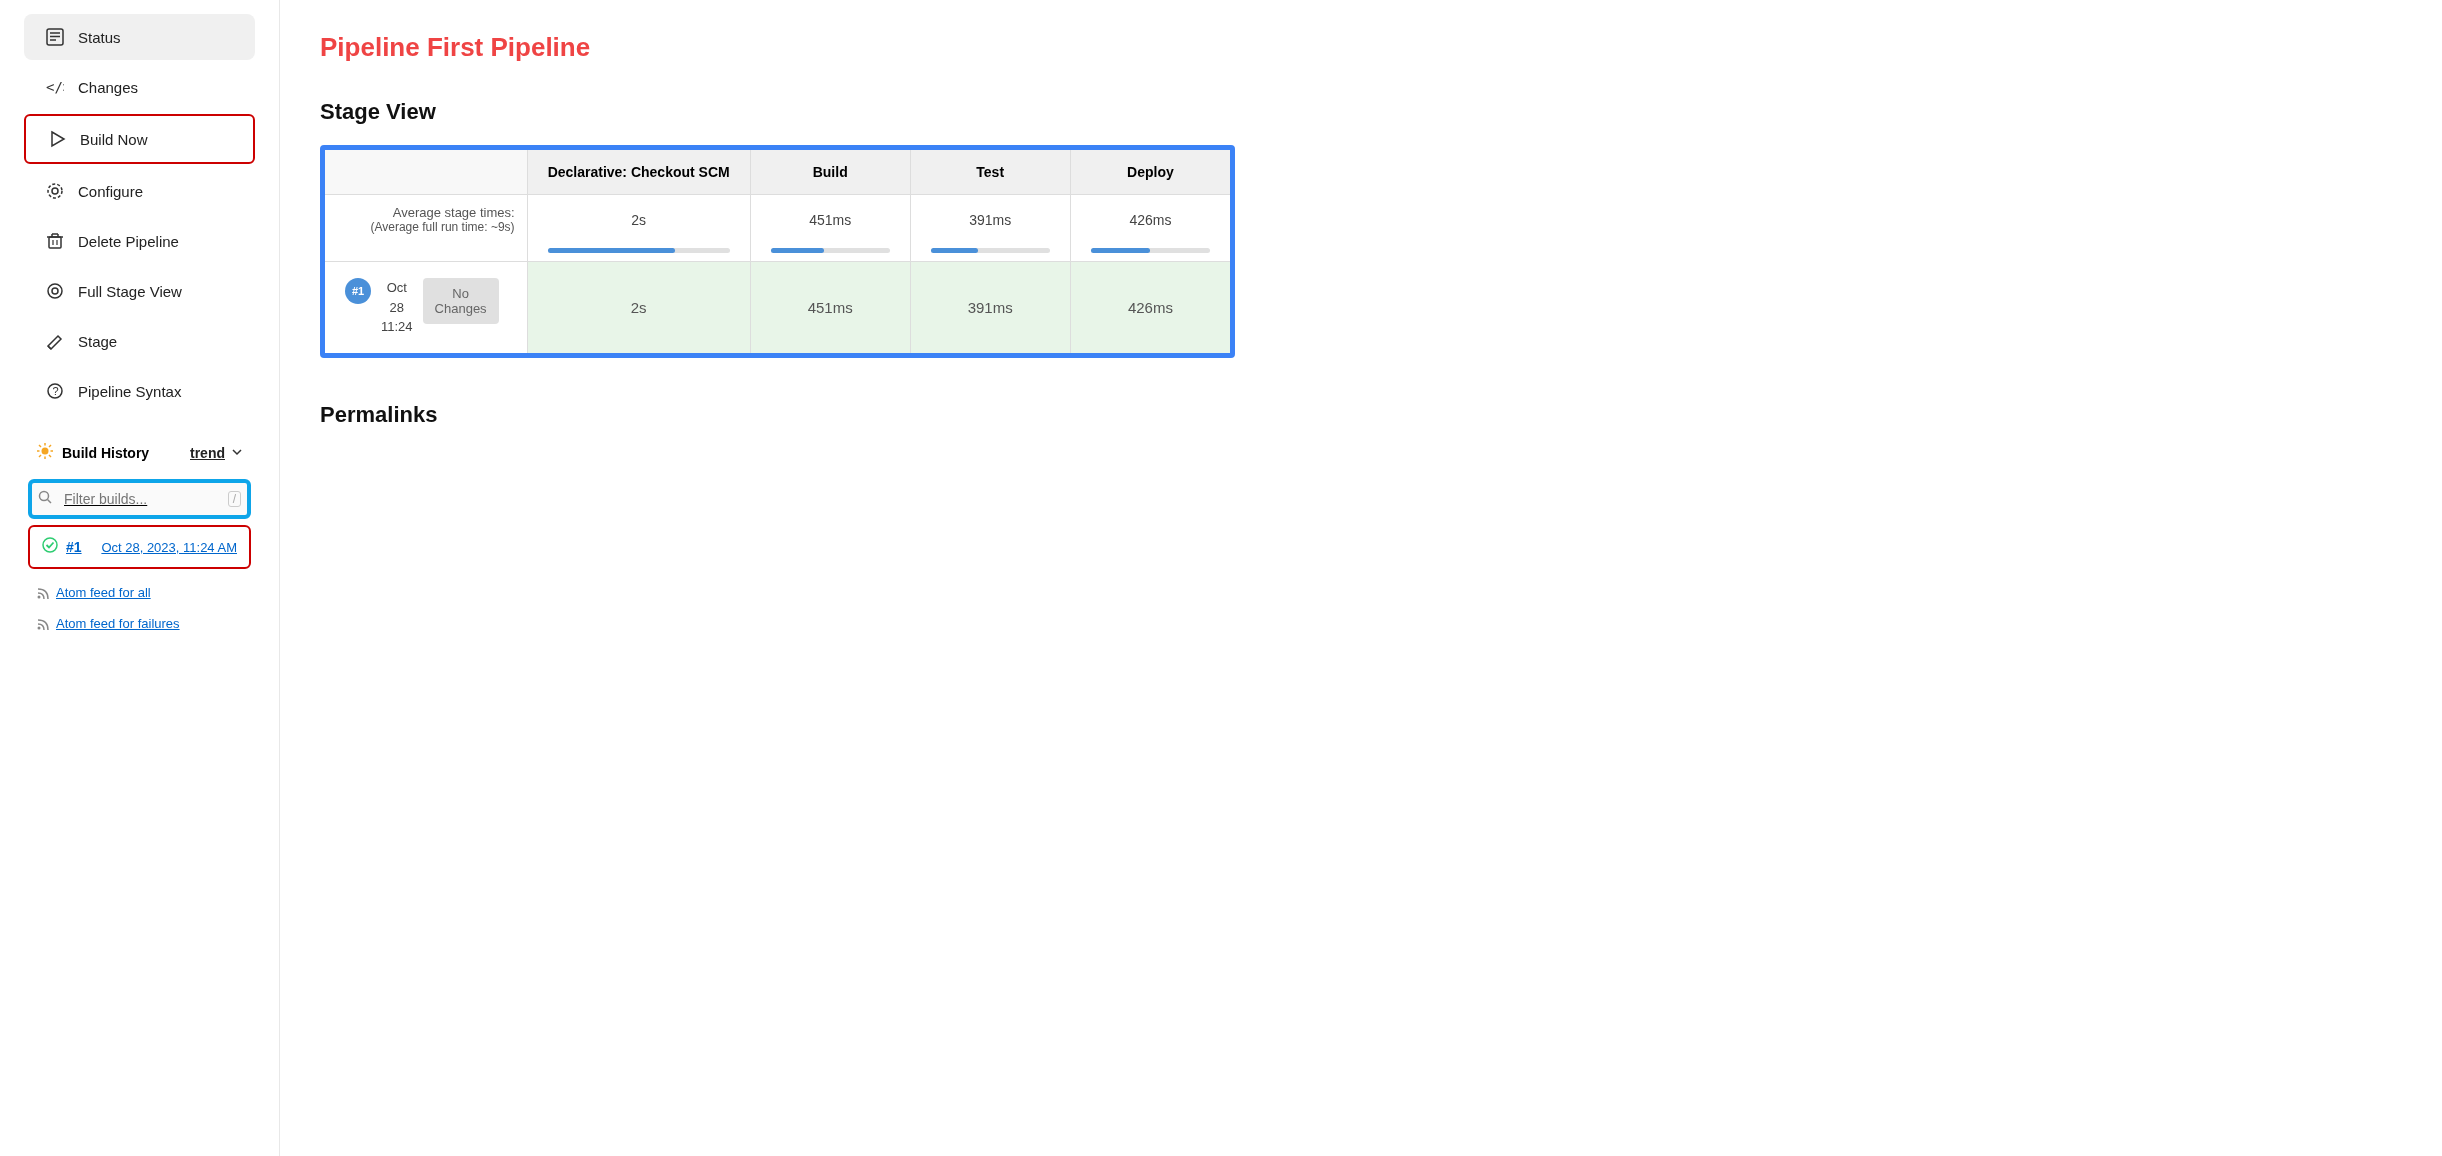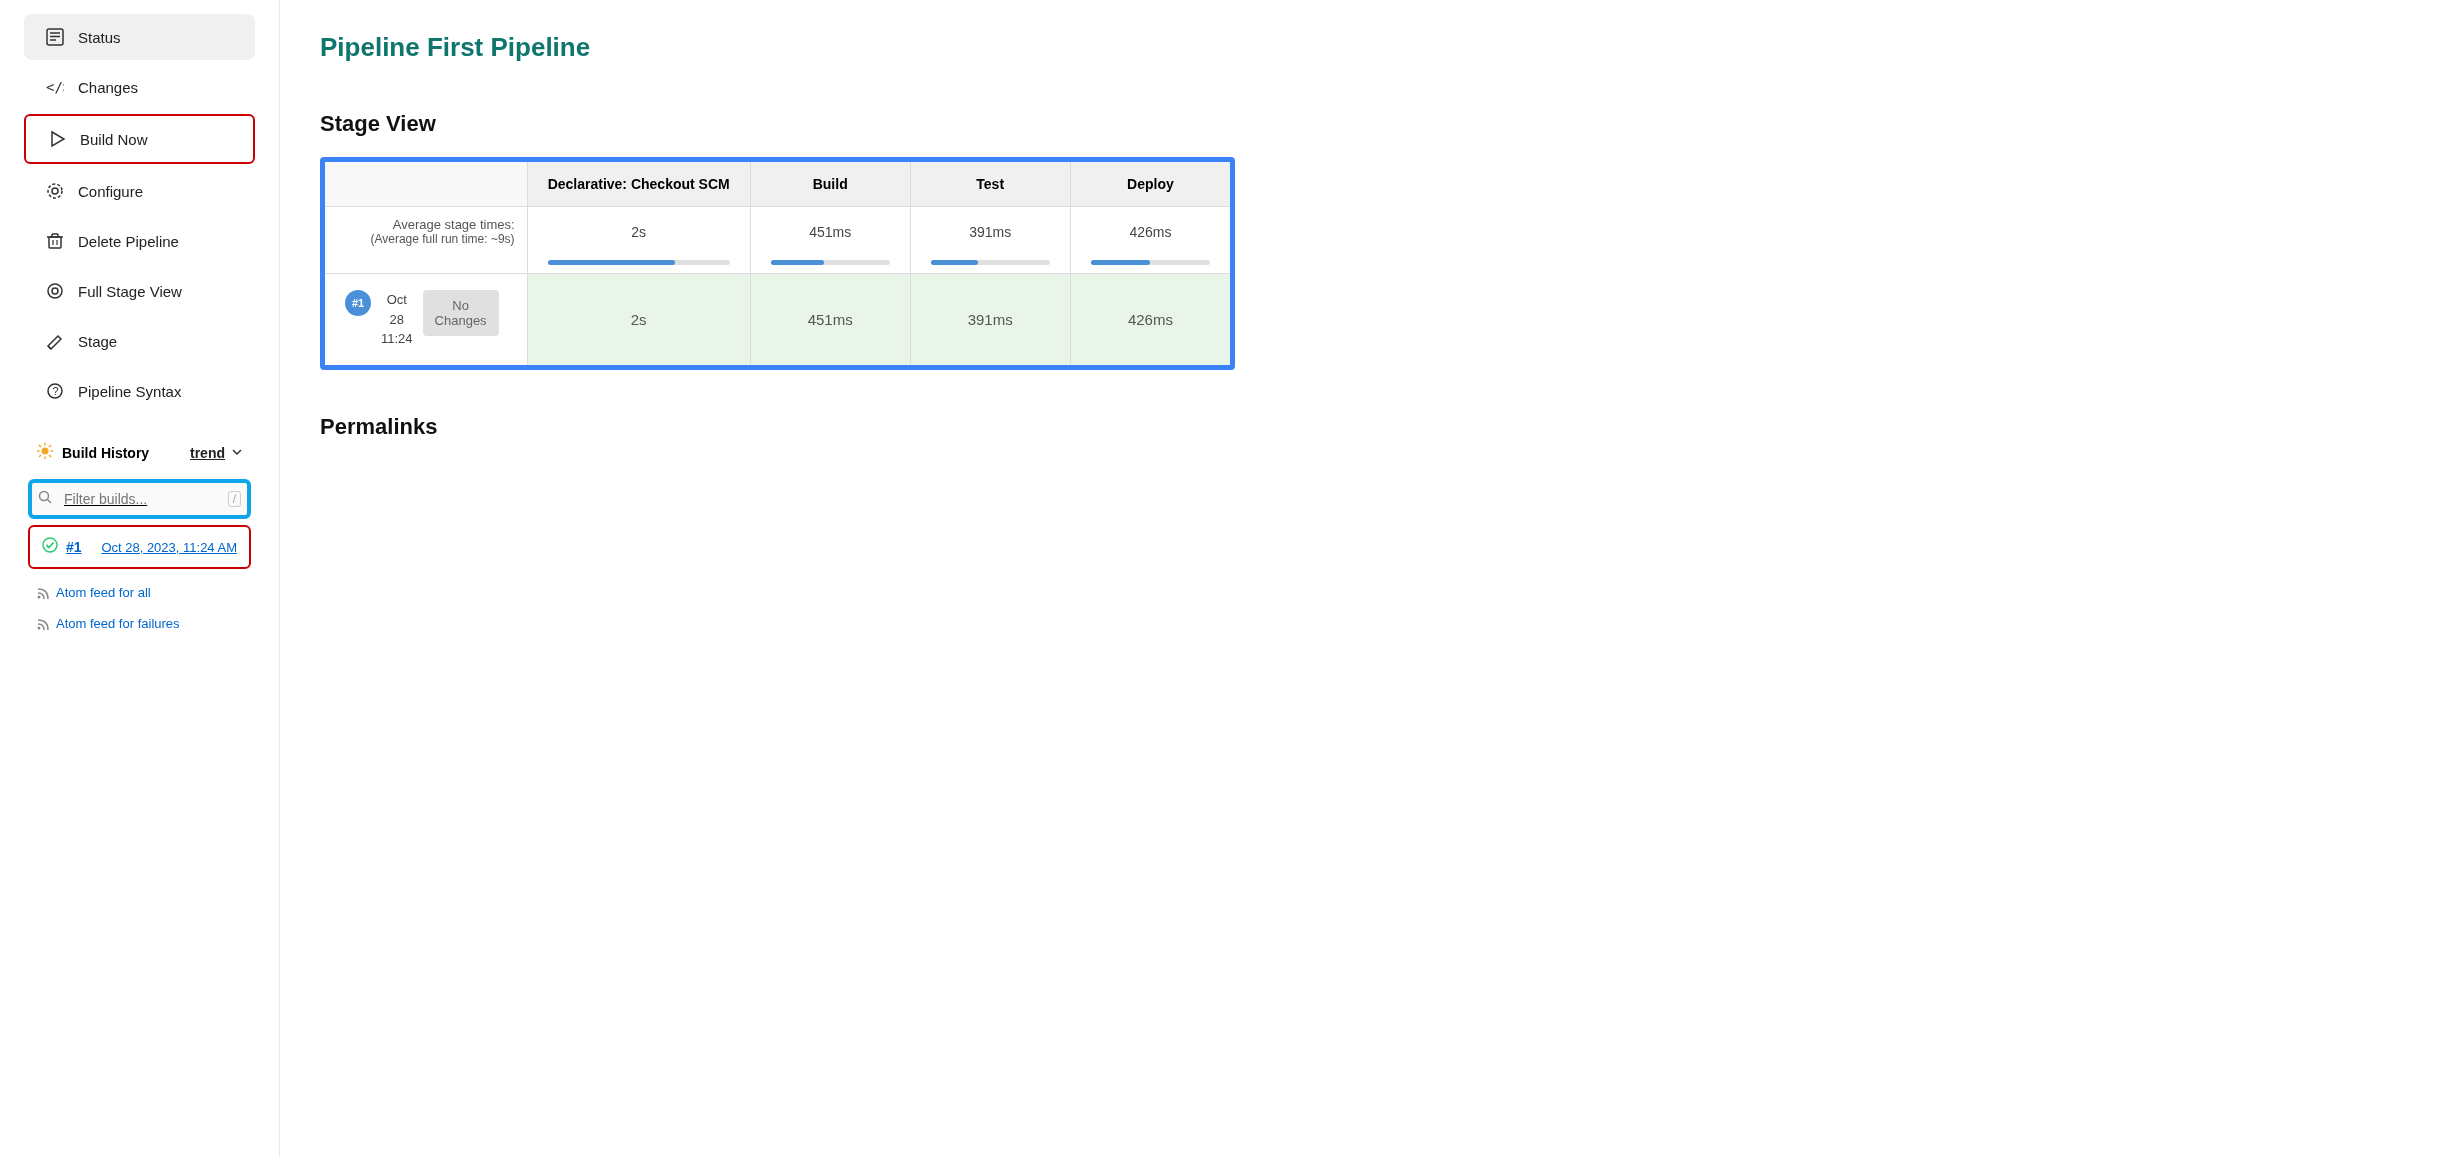--- a/index.html
+++ b/index.html
@@ -135,35 +135,36 @@
       gap: 16px;
       padding: 12px 12px;
       font-size: 13px;
       flex-wrap: wrap;
     }
     .atom-link {
       display: flex;
       align-items: center;
       gap: 6px;
       color: #0066cc;
+      text-decoration: underline;
       cursor: pointer;
     }
 
     
     .main-content {
       flex: 1;
       padding: 32px 40px;
       overflow-y: auto;
     }
 
     .page-title {
       font-size: 26px;
       font-weight: 700;
-      margin-bottom: 48px;
-      color: #0f766e;
+      margin-bottom: 36px;
+      color: #ef4444;
     }
 
     .section-title {
       font-size: 22px;
       font-weight: 700;
       margin-bottom: 20px;
       color: #111;
     }
 
     

